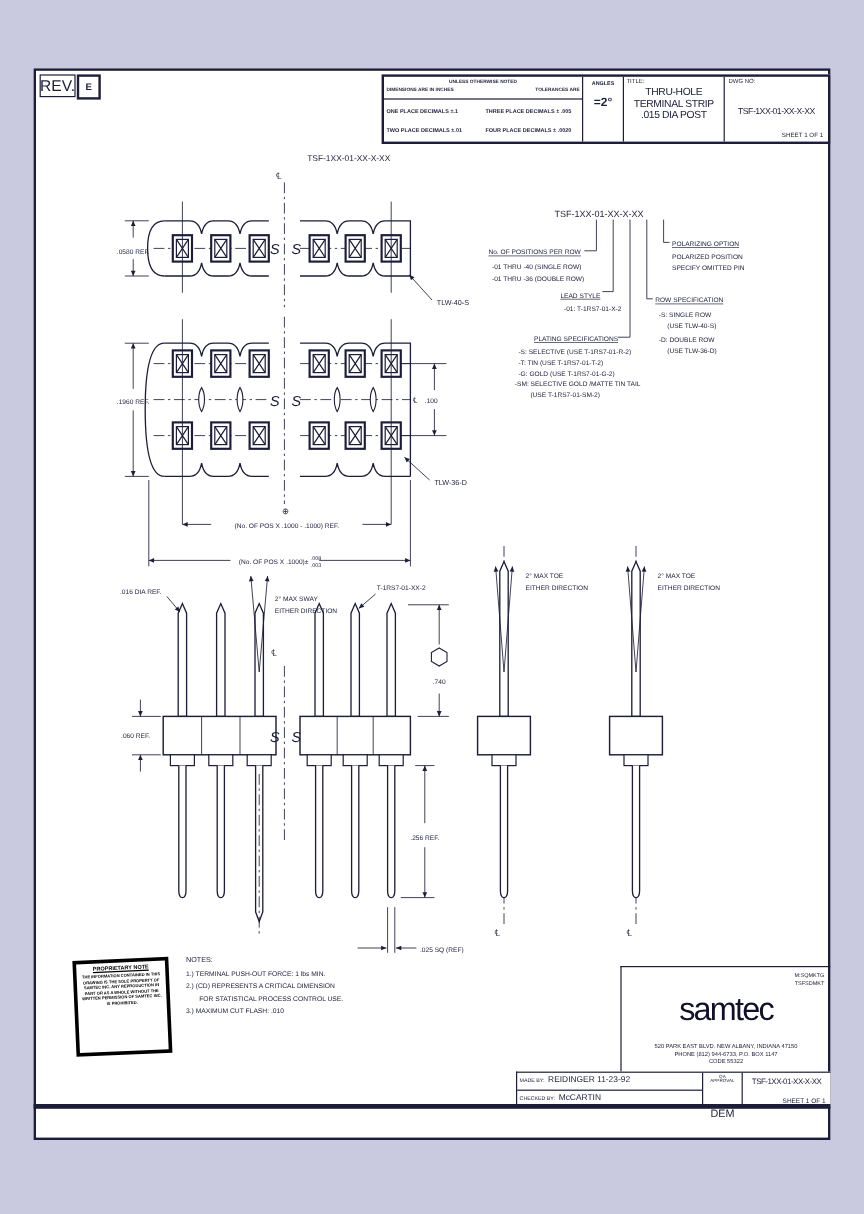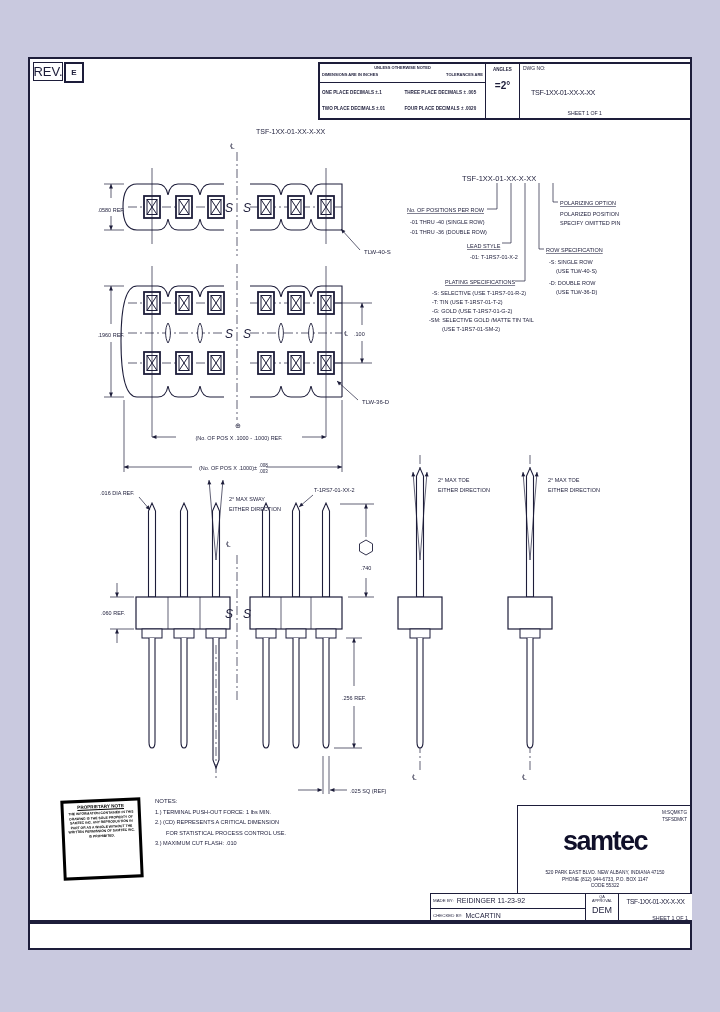--- a/index.html
+++ b/index.html
@@ -41,32 +41,32 @@
   .notes{position:absolute;left:155px;top:796px;font-size:5.6px;line-height:10.5px;}
   .notes .t{font-size:6px;}
   .notes .ind{padding-left:11px;}
   
   .prop{position:absolute;left:62px;top:799px;width:80px;height:80px;border:3px solid #000;background:#fff;box-sizing:border-box;transform:rotate(-2.5deg);padding:2px 3px;color:#000;}
   .prop .pt{font-size:4.6px;font-weight:bold;text-align:center;text-decoration:underline;}
   .prop .pb{font-size:3.4px;font-weight:bold;line-height:4.6px;text-align:center;margin-top:2px;}
   
   .sam{position:absolute;left:517px;top:805px;width:175px;height:88px;border-left:1.5px solid #1d1d3a;border-top:1.5px solid #1d1d3a;box-sizing:border-box;}
   .sam .files{position:absolute;right:5px;top:3px;font-size:4.6px;line-height:7px;text-align:right;}
-  .sam .logo{position:absolute;left:0;top:20px;width:100%;text-align:center;font-size:27px;font-weight:bold;letter-spacing:-1.5px;color:#10102a;}
+  .sam .logo{position:absolute;left:0;top:20px;width:100%;text-align:center;font-size:27px;font-weight:normal;letter-spacing:-1.5px;color:#10102a;}
   .sam .addr{position:absolute;left:0;bottom:3px;width:100%;text-align:center;font-size:4.8px;line-height:6.6px;}
   
   .foot{position:absolute;left:430px;top:893px;width:262px;height:29px;border-top:1.5px solid #1d1d3a;border-left:1.5px solid #1d1d3a;box-sizing:border-box;display:flex;background:#fff;}
   .fc1{width:155px;border-right:1.5px solid #1d1d3a;box-sizing:border-box;display:flex;flex-direction:column;}
   .fr{flex:1;display:flex;align-items:center;padding-left:2px;}
   .fr.b{border-bottom:1.2px solid #1d1d3a;}
   .fr .sm{font-size:4.4px;margin-right:3px;}
   .fr .big{font-size:7px;}
   .fc2{width:33px;border-right:1.5px solid #1d1d3a;box-sizing:border-box;text-align:center;}
   .fc2 .sm{font-size:3.8px;line-height:4.2px;margin-top:1px;}
-  .fc2 .big{font-size:9px;margin-top:2px;}
+  .fc2 .big{font-size:9px;margin-top:20px;}
   .fc3{flex:1;position:relative;}
   .fc3 .no{position:absolute;top:4px;width:100%;text-align:center;font-size:6.6px;letter-spacing:-0.4px;}
   .fc3 .sh{position:absolute;right:4px;bottom:1px;font-size:5.4px;}
   .heavy{position:absolute;left:28px;top:920px;width:664px;height:4px;background:#1d1d3a;}
 </style>
 </head>
 <body>
 
 <div class="page">
   <div class="sheet"></div>
@@ -347,20 +347,28 @@
         <div>
           <span>THREE PLACE DECIMALS ± .005</span>
           <span>FOUR PLACE DECIMALS ± .0020</span>
         </div>
       </div>
     </div>
     <div class="ang">
       <div class="a1">ANGLES</div>
       <div class="a2">=2°</div>
     </div>
+    <div class="ttl">
+      <div class="lab">TITLE:</div>
+      <div class="tx">
+        <div>THRU-HOLE</div>
+        <div>TERMINAL STRIP</div>
+        <div>.015 DIA POST</div>
+      </div>
+    </div>
     <div class="dwg">
       <div class="lab">DWG NO:</div>
       <div class="no">TSF-1XX-01-XX-X-XX</div>
       <div class="sh">SHEET 1 OF 1</div>
     </div>
   </div>
 
   <div class="rev">
     <div class="rl">REV.</div>
     <div class="rv">E</div>

